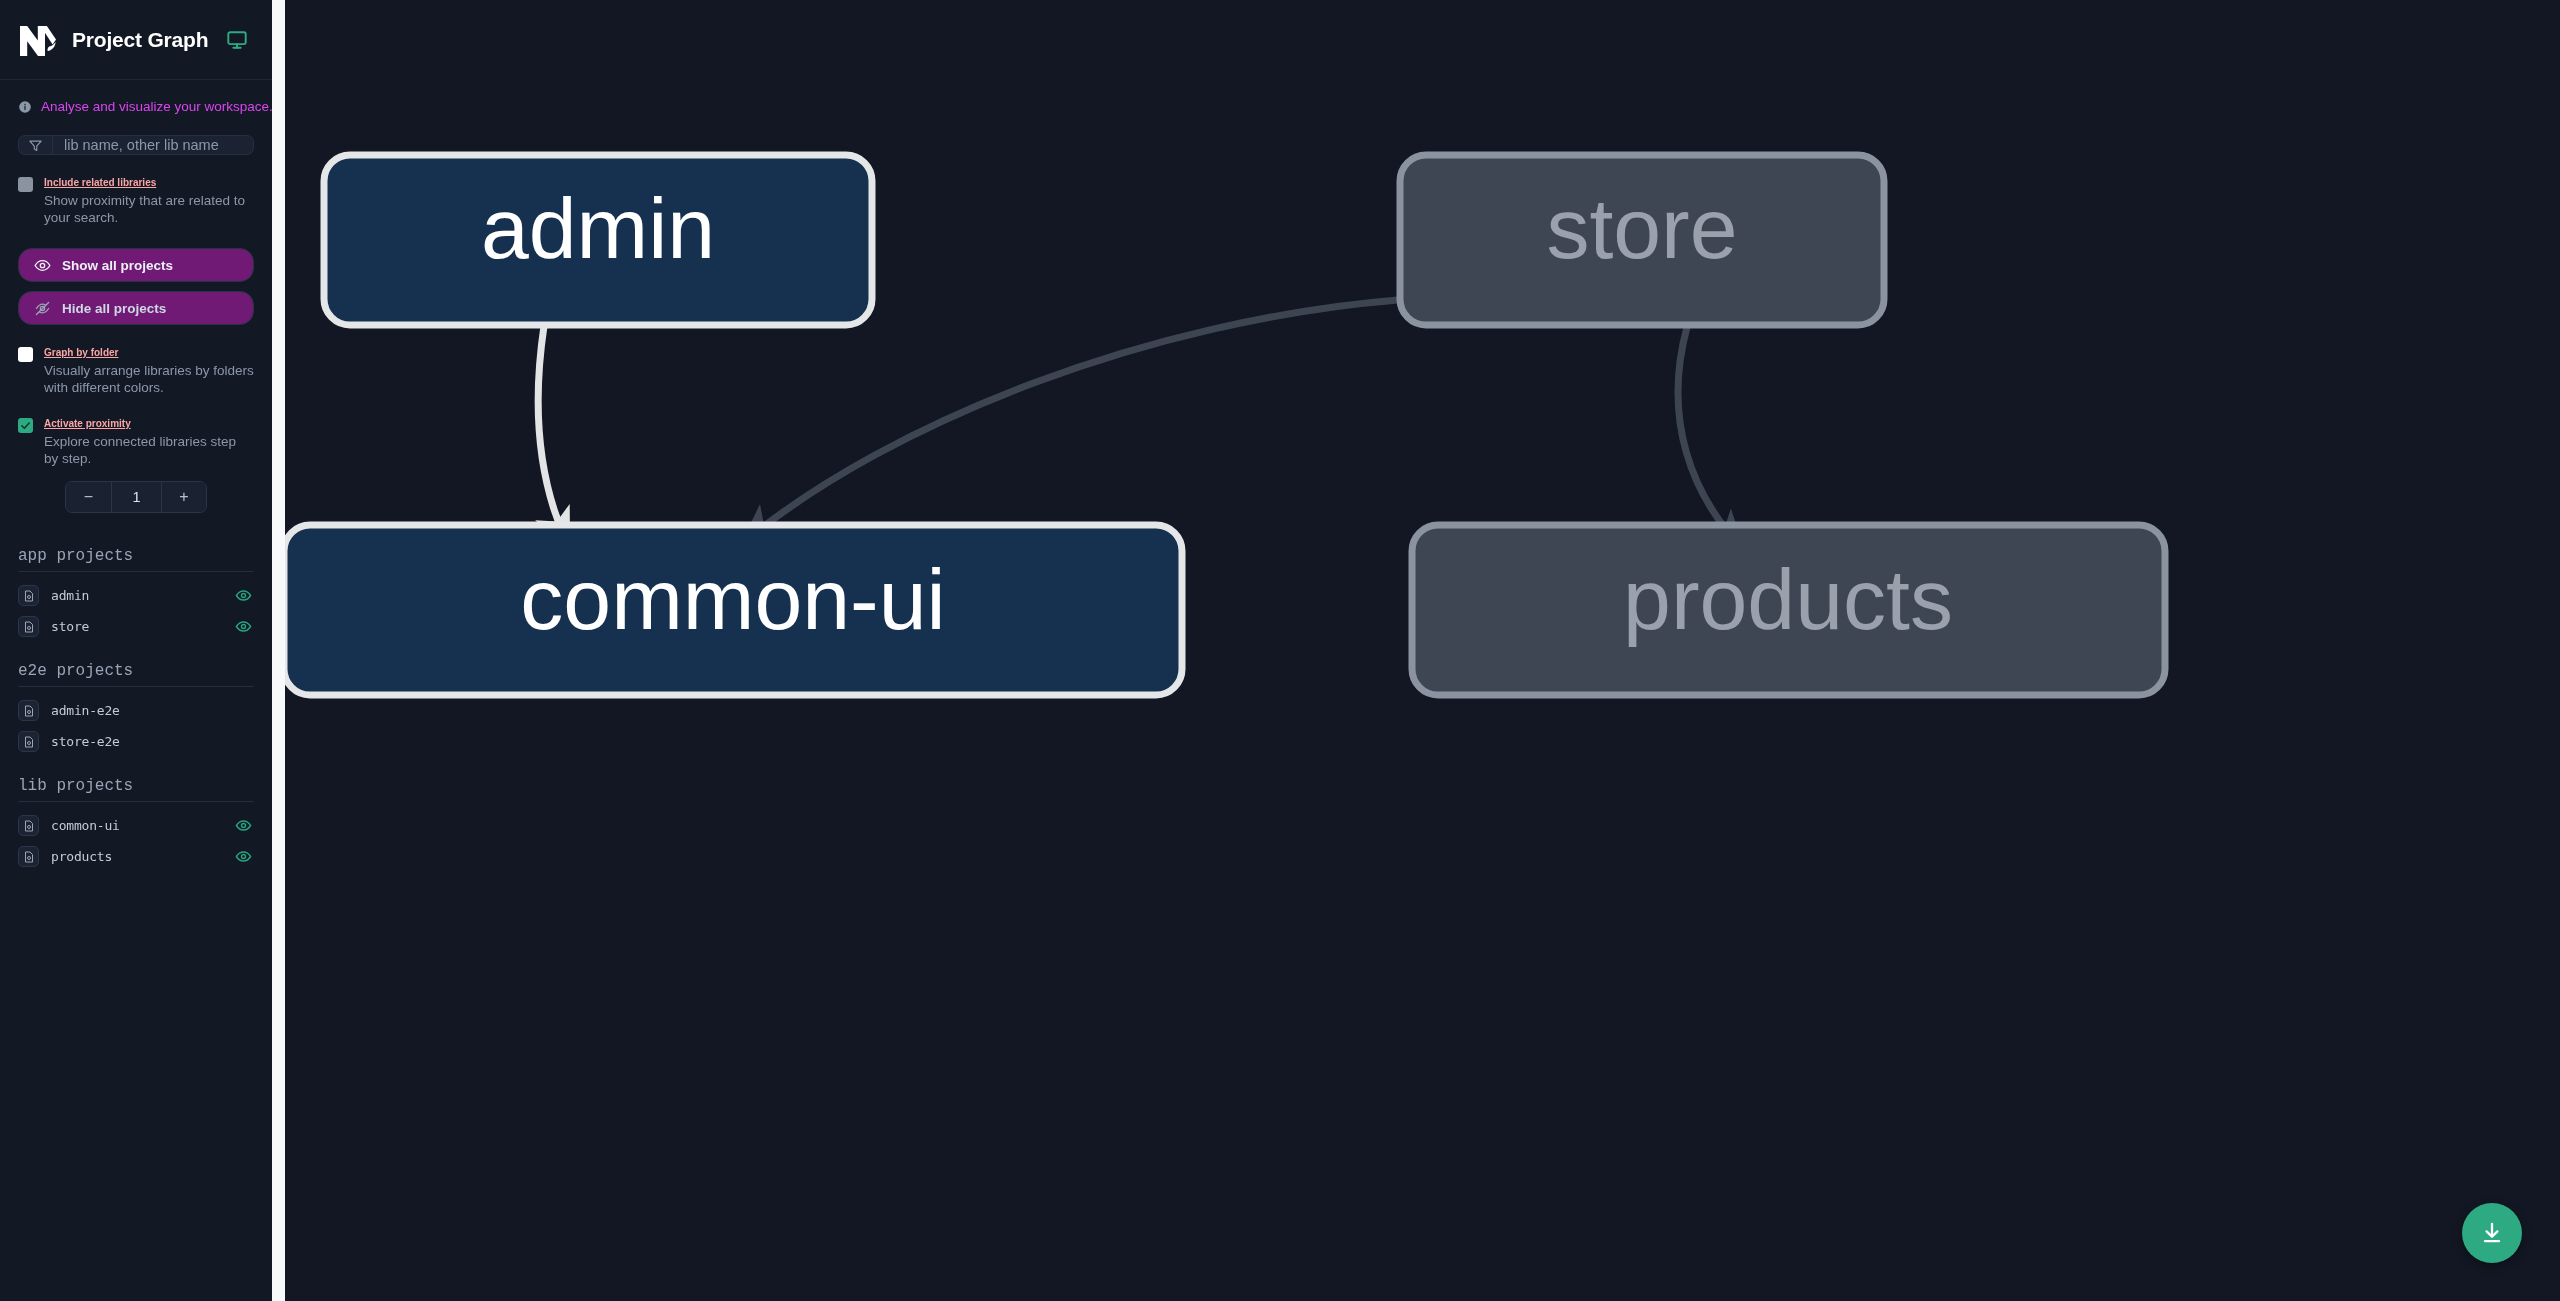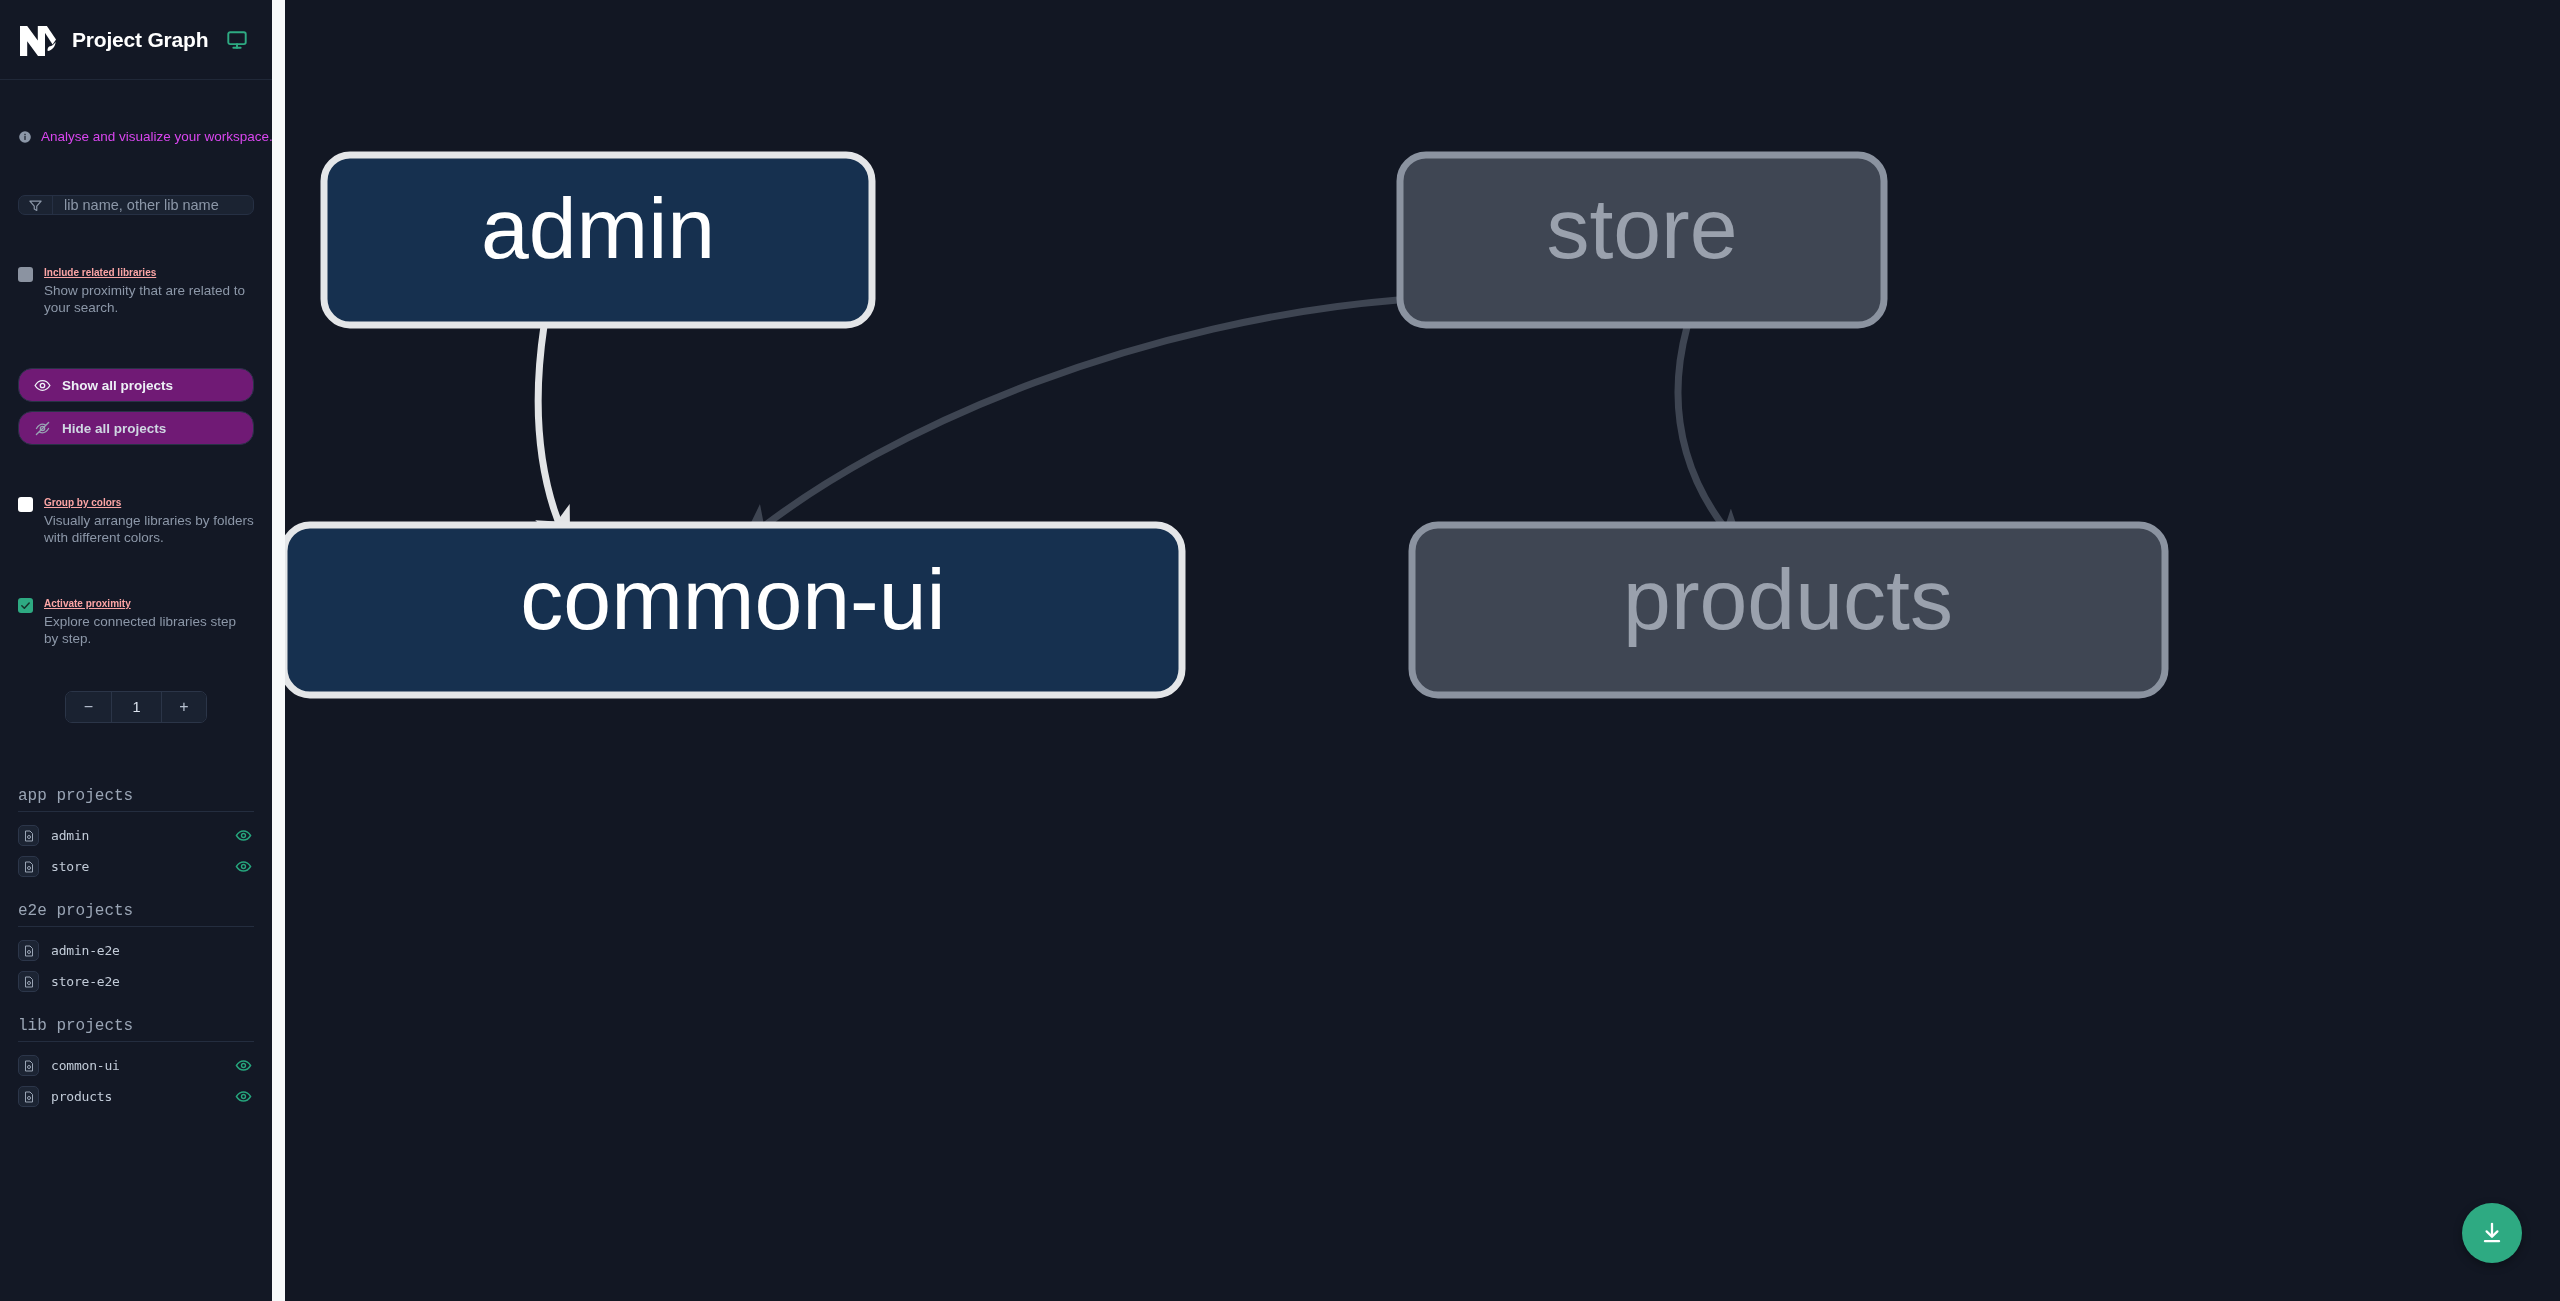--- a/index.html
+++ b/index.html
@@ -13,21 +13,20 @@
   .app { position: relative; width: 2560px; height: 1301px; display: flex; }
 
   
   .sidebar {
     width: 272px; height: 1301px;
     background: #131825;
     display: flex; flex-direction: column;
     flex: 0 0 272px;
     position: relative;
     overflow: hidden;
-    gap: 30px;
   }
   .sb-header {
     height: 80px; flex: 0 0 80px;
     display: flex; align-items: center;
     padding: 0 18px;
     border-bottom: 1px solid #202838;
     gap: 14px;
   }
   .nx-logo { width: 40px; height: 36px; flex: 0 0 40px; display:block; }
   .app-title {
@@ -237,21 +236,21 @@
           <circle cx="12" cy="12" r="3"></circle>
           <line x1="3.4" y1="20.6" x2="20.6" y2="3.4"></line>
         </svg>
         <span class="sb-btn-label">Hide all projects</span>
       </div>
     </div>
 
     <div class="opt-row">
       <span class="cb white"></span>
       <span class="opt-text">
-        <span class="opt-title" style="display:block">Group by colors</span>
+        <span class="opt-title" style="display:block">Graph by folder</span>
         <span class="opt-desc" style="display:block">Visually arrange libraries by folders with different colors.</span>
       </span>
     </div>
 
     <div class="opt-row">
       <span class="cb green">
         <svg class="cb-check" viewBox="0 0 24 24" fill="none" stroke="#16352b" stroke-width="3.4" stroke-linecap="round" stroke-linejoin="round">
           <polyline points="4,12.5 9.5,18 20,6.5"></polyline>
         </svg>
       </span>

